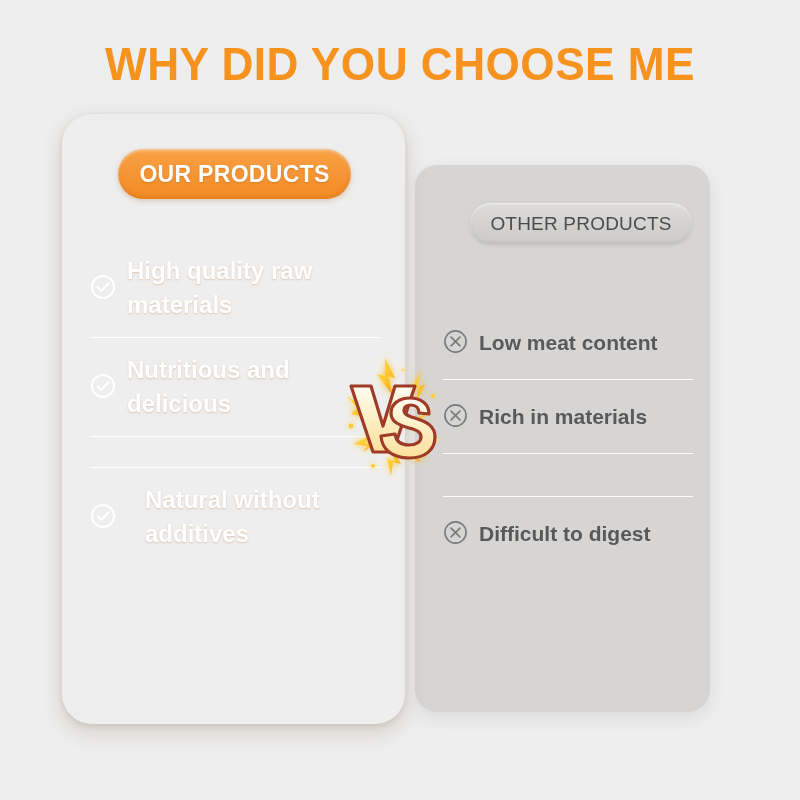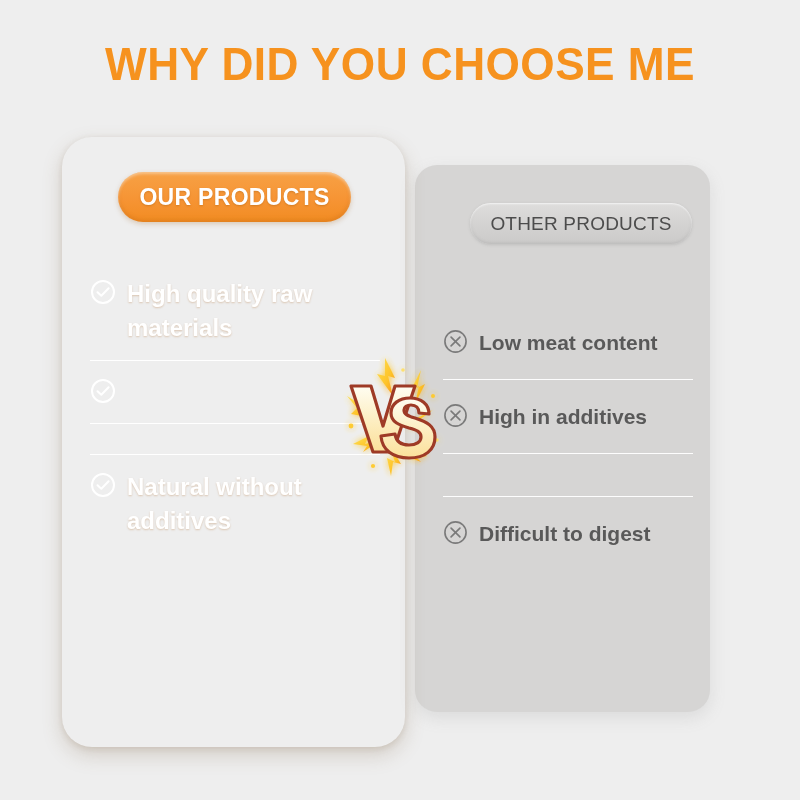--- a/index.html
+++ b/index.html
@@ -32,21 +32,21 @@
   }
 
   
   .panel {
     position: absolute;
     box-sizing: border-box;
   }
 
   .panel-left {
     left: 62px;
-    top: 137px;
+    top: 114px;
     width: 343px;
     height: 610px;
     border-radius: 30px;
     background: linear-gradient(180deg,
                 #f7bf82 0%,
                 #f6b271 13%,
                 #f5a køb 0%,
                 #f3a055 34%,
                 #f29344 50%,
                 #f18a31 68%,
@@ -115,21 +115,21 @@
   .list {
     position: absolute;
     box-sizing: border-box;
   }
 
   .list-left  { left: 28px; top: 140px; width: 290px; }
   .list-right { left: 28px; top: 162px; width: 250px; }
 
   .row {
     display: flex;
-    align-items: flex-start;
+    align-items: center;
     box-sizing: border-box;
   }
 
   .row-icon {
     flex: 0 0 auto;
     margin-top: 2px;
     margin-right: 11px;
   }
 
   .row-label {
@@ -189,28 +189,29 @@
         <span class="row-label">High quality raw materials</span>
       </div>
       <div style="padding: 15px 0px;">
         <div class="divider"></div>
       </div>
       <div class="row">
         <span class="row-icon"><svg width="26" height="26" viewBox="0 0 26 26">
             <circle cx="13" cy="13" r="11" fill="none" stroke="#ffffff" stroke-width="2"></circle>
             <path d="M7.5 13.2 L11.3 16.8 L18.6 9.2" fill="none" stroke="#ffffff" stroke-width="2" stroke-linecap="round" stroke-linejoin="round"></path>
           </svg></span>
+        <span class="row-label">Nutritious and delicious</span>
       </div>
       <div style="padding: 15px 0px;">
         <div class="divider"></div>
       </div>
       <div style="padding: 15px 0px;">
         <div class="divider"></div>
       </div>
-      <div class="row" style="margin-bottom: 0px;">
+      <div class="row" style="margin-bottom: 0px; gap: 18px;">
         <span class="row-icon"><svg width="26" height="26" viewBox="0 0 26 26">
             <circle cx="13" cy="13" r="11" fill="none" stroke="#ffffff" stroke-width="2"></circle>
             <path d="M7.5 13.2 L11.3 16.8 L18.6 9.2" fill="none" stroke="#ffffff" stroke-width="2" stroke-linecap="round" stroke-linejoin="round"></path>
           </svg></span>
         <span class="row-label">Natural without additives</span>
       </div>
     </div>
 </div>
 
 <div class="panel panel-right">
@@ -228,21 +229,21 @@
         <span class="row-label">Low meat content</span>
       </div>
       <div style="padding: 21px 0px;">
         <div class="divider"></div>
       </div>
       <div class="row">
         <span class="row-icon"><svg width="25" height="25" viewBox="0 0 26 26">
             <circle cx="13" cy="13" r="11" fill="none" stroke="#7a7a7a" stroke-width="1.7"></circle>
             <path d="M8.4 8.4 L17.6 17.6 M17.6 8.4 L8.4 17.6" fill="none" stroke="#7a7a7a" stroke-width="1.7" stroke-linecap="round"></path>
           </svg></span>
-        <span class="row-label">High in additives</span>
+        <span class="row-label">Rich in materials</span>
       </div>
       <div style="padding: 21px 0px;">
         <div class="divider"></div>
       </div>
       <div style="padding: 21px 0px;">
         <div class="divider"></div>
       </div>
       <div class="row" style="margin-bottom: 6px;">
         <span class="row-icon"><svg width="25" height="25" viewBox="0 0 26 26">
             <circle cx="13" cy="13" r="11" fill="none" stroke="#7a7a7a" stroke-width="1.7"></circle>

